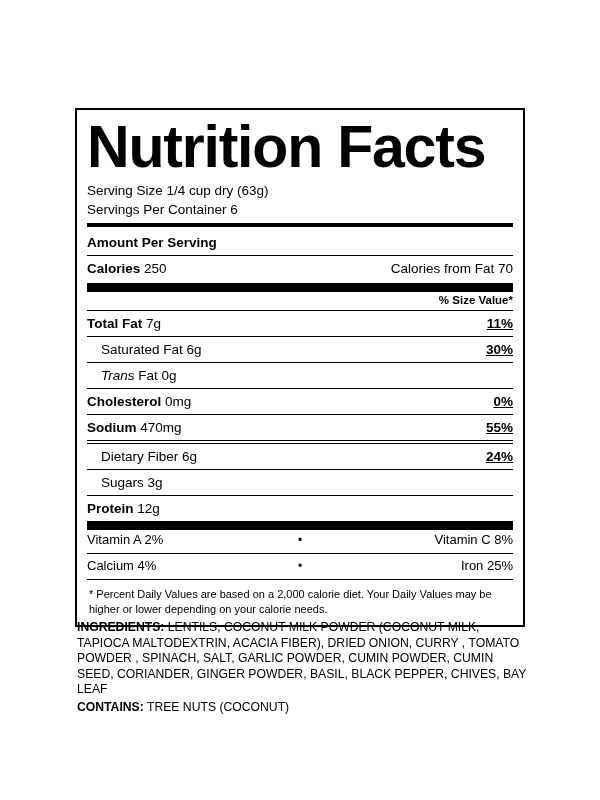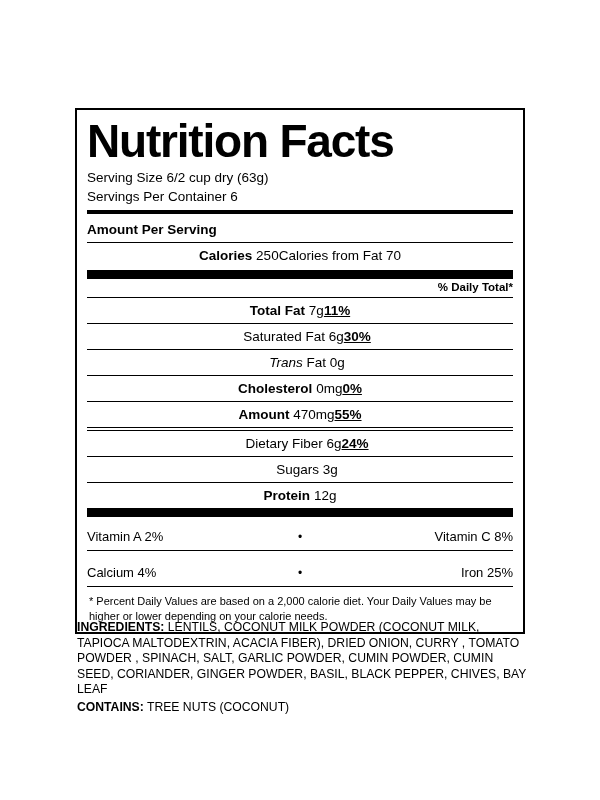--- a/index.html
+++ b/index.html
@@ -21,39 +21,39 @@
     position: absolute;
     left: 75px;
     top: 108px;
     width: 450px;
     box-sizing: border-box;
     border: 2px solid #000;
     background: #fff;
     padding: 0 10px 6px 10px;
   }
   .title {
-    font-size: 46px;
+    font-size: 59px;
     font-weight: bold;
     letter-spacing: -1.2px;
     line-height: 1.0;
     margin: 8px 0 4px 0;
     white-space: nowrap;
   }
   .serving-line {
     font-size: 13.5px;
     line-height: 1.42;
   }
   .rule-thin { border-top: 1px solid #000; margin: 2px 0; }
   .rule-med { border-top: 4px solid #000; margin: 4px 0 0 0; }
   .rule-thick { border-top: 9px solid #000; margin: 4px 0 0 0; }
   .rule-thickest { border-top: 9px solid #000; margin: 2px 0 0 0; }
 
   .row {
     display: flex;
-    justify-content: center;
+    justify-content: space-between;
     align-items: baseline;
     font-size: 13.5px;
     padding: 3px 0 3px 0;
   }
   .row .left { text-align: left; }
   .row .right { text-align: right; font-weight: bold; text-decoration: underline; }
   .b { font-weight: bold; }
   .indent1 { padding-left: 14px; }
   .dv-row {
     display: flex;
@@ -64,21 +64,21 @@
   }
   .amount-row {
     font-size: 13.5px;
     font-weight: bold;
     padding: 8px 0 3px 0;
   }
   .vit-row {
     display: flex;
     align-items: center;
     font-size: 13px;
-    padding: 12px 0 4px 0;
+    padding: 2px 0 4px 0;
   }
   .vit-row .c1 { flex: 1 1 0; text-align: left; }
   .vit-row .c2 { flex: 0 0 40px; text-align: center; font-size: 12px; }
   .vit-row .c3 { flex: 1 1 0; text-align: right; }
   .footnote {
     font-size: 11px;
     line-height: 1.35;
     padding: 5px 2px 2px 2px;
   }
   .ingredients {
@@ -96,40 +96,40 @@
 </style>
 </head>
 <body>
 
 <div class="page">
 
   <div class="label">
 
     <div class="title">Nutrition Facts</div>
 
-    <div class="serving-line">Serving Size 6/2 cup dry (63g)</div>
+    <div class="serving-line">Serving Size 1/4 cup dry (63g)</div>
     <div class="serving-line">Servings Per Container 6</div>
 
     <div class="rule-med"></div>
 
     <div class="amount-row">Amount Per Serving</div>
 
     <div class="rule-thin"></div>
 
     <div class="row">
       <div class="left">
         <span class="b">Calories</span>
         <span>250</span>
       </div>
       <div class="left">Calories from Fat 70</div>
     </div>
 
     <div class="rule-thick"></div>
 
-    <div class="dv-row">% Daily Total*</div>
+    <div class="dv-row">% Size Value*</div>
 
     <div class="rule-thin"></div>
 
     <div class="row">
       <div class="left">
         <span class="b">Total Fat</span>
         <span>7g</span>
       </div>
       <div class="right">11%</div>
     </div>
@@ -158,21 +158,21 @@
       <div class="left">
         <span class="b">Cholesterol</span>
         <span>0mg</span>
       </div>
       <div class="right">0%</div>
     </div>
     <div class="rule-thin"></div>
 
     <div class="row">
       <div class="left">
-        <span class="b">Amount</span>
+        <span class="b">Sodium</span>
         <span>470mg</span>
       </div>
       <div class="right">55%</div>
     </div>
     <div class="rule-thin"></div>
 
     <div class="rule-thin"></div>
 
     <div class="row indent1">
       <div class="left">

